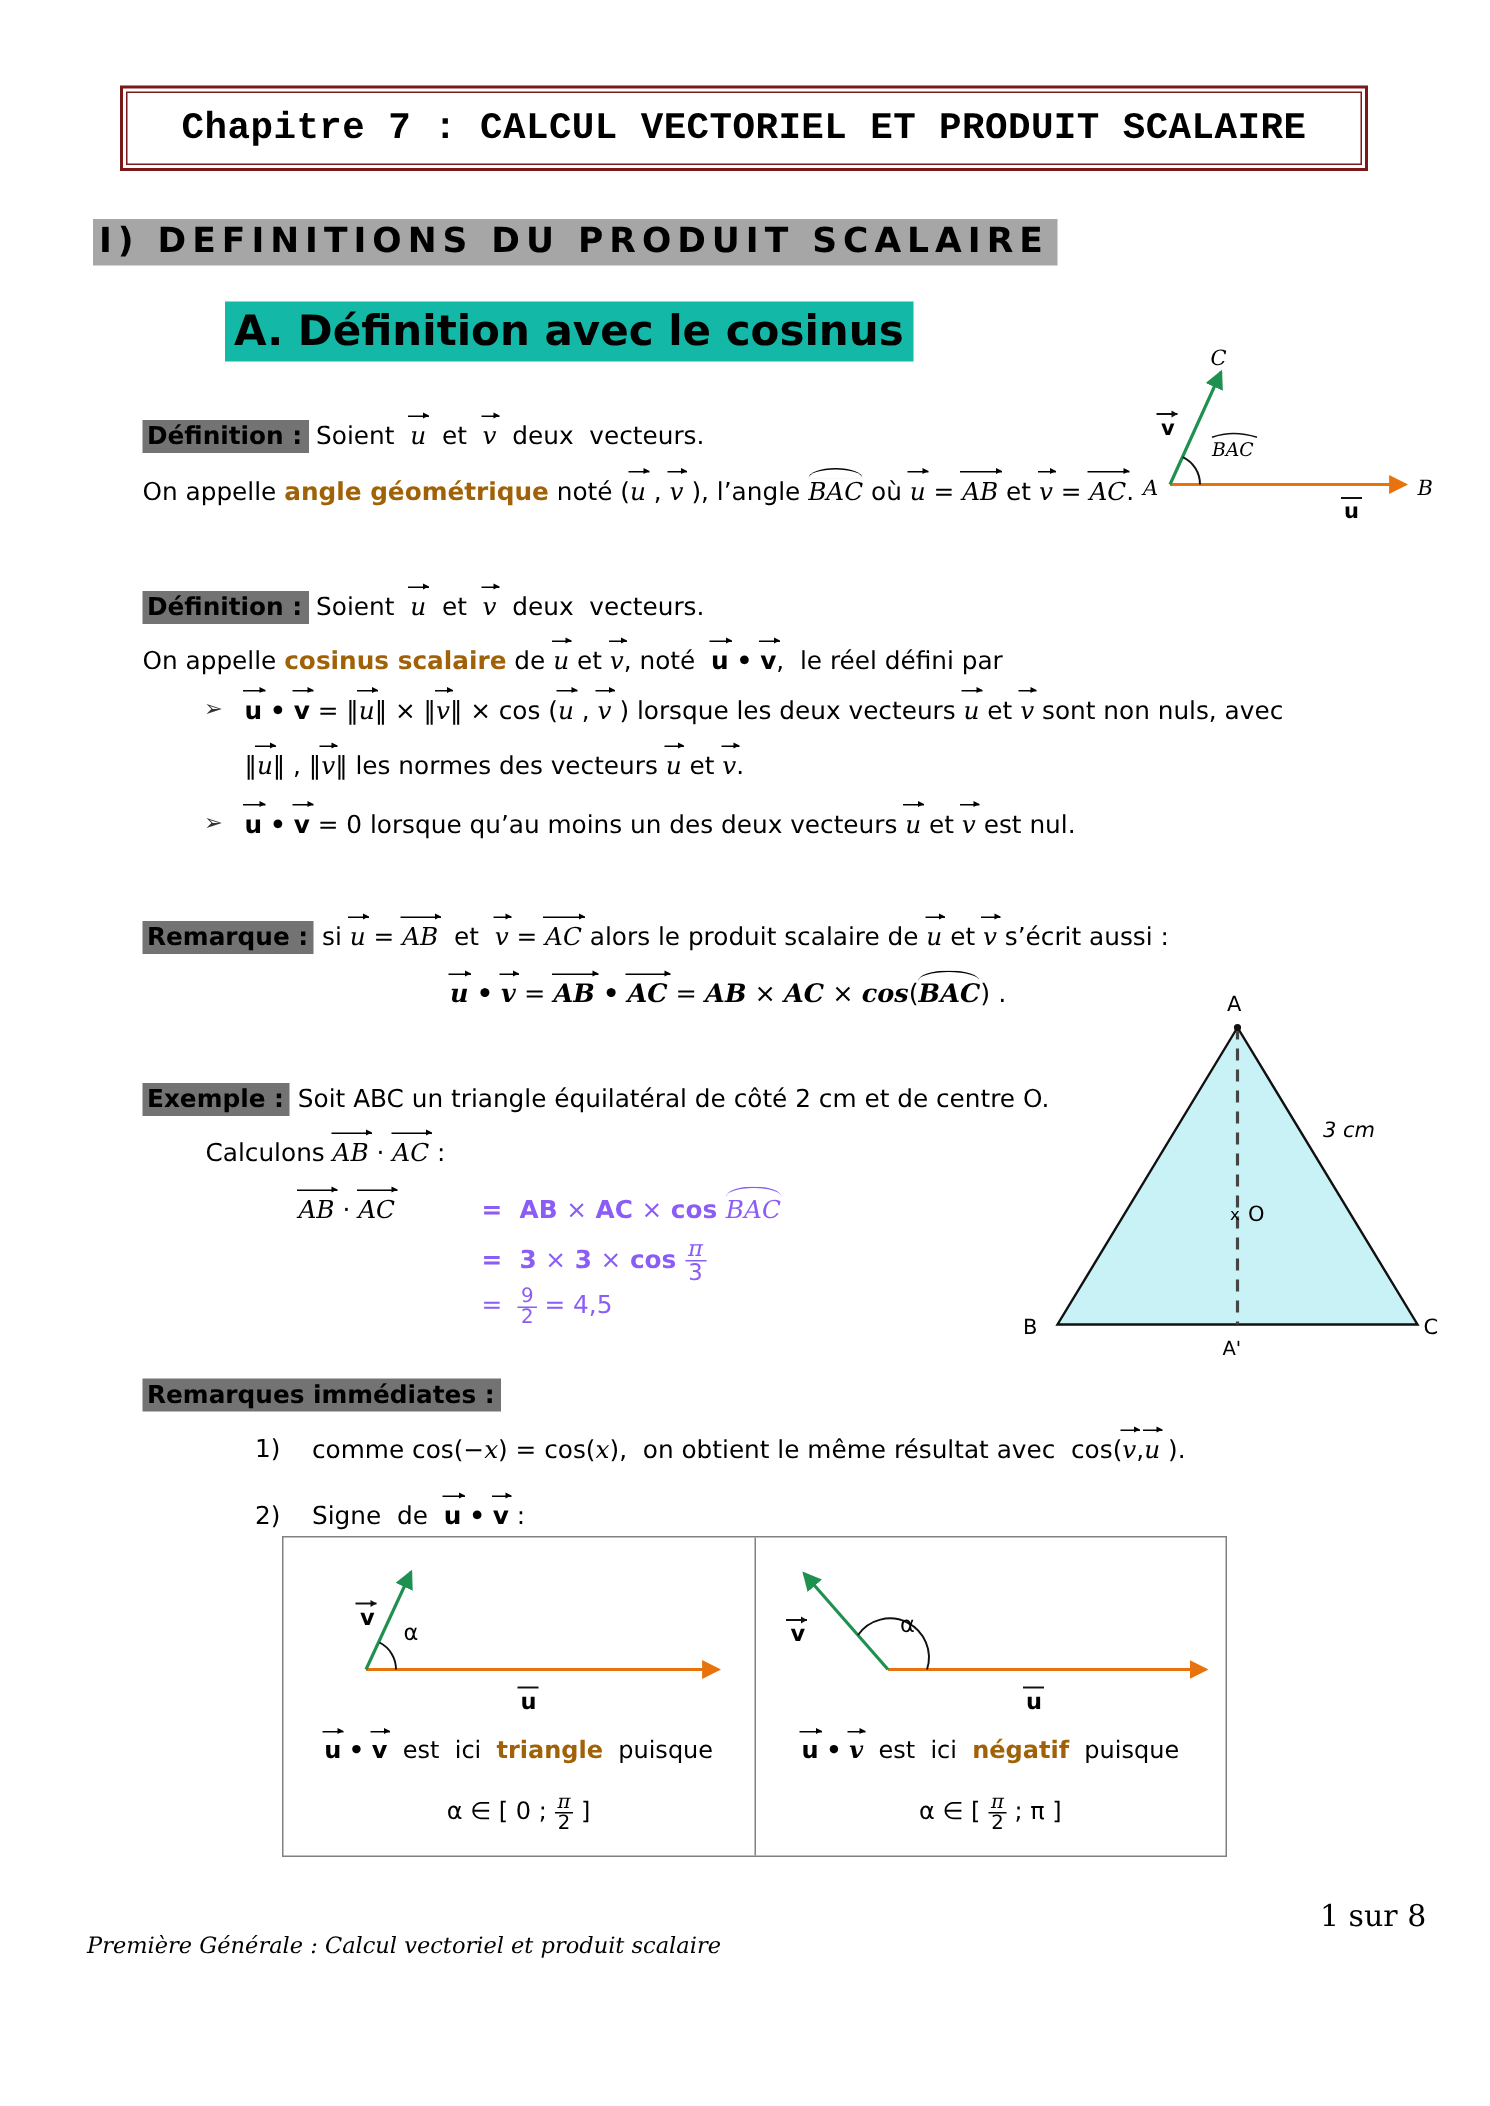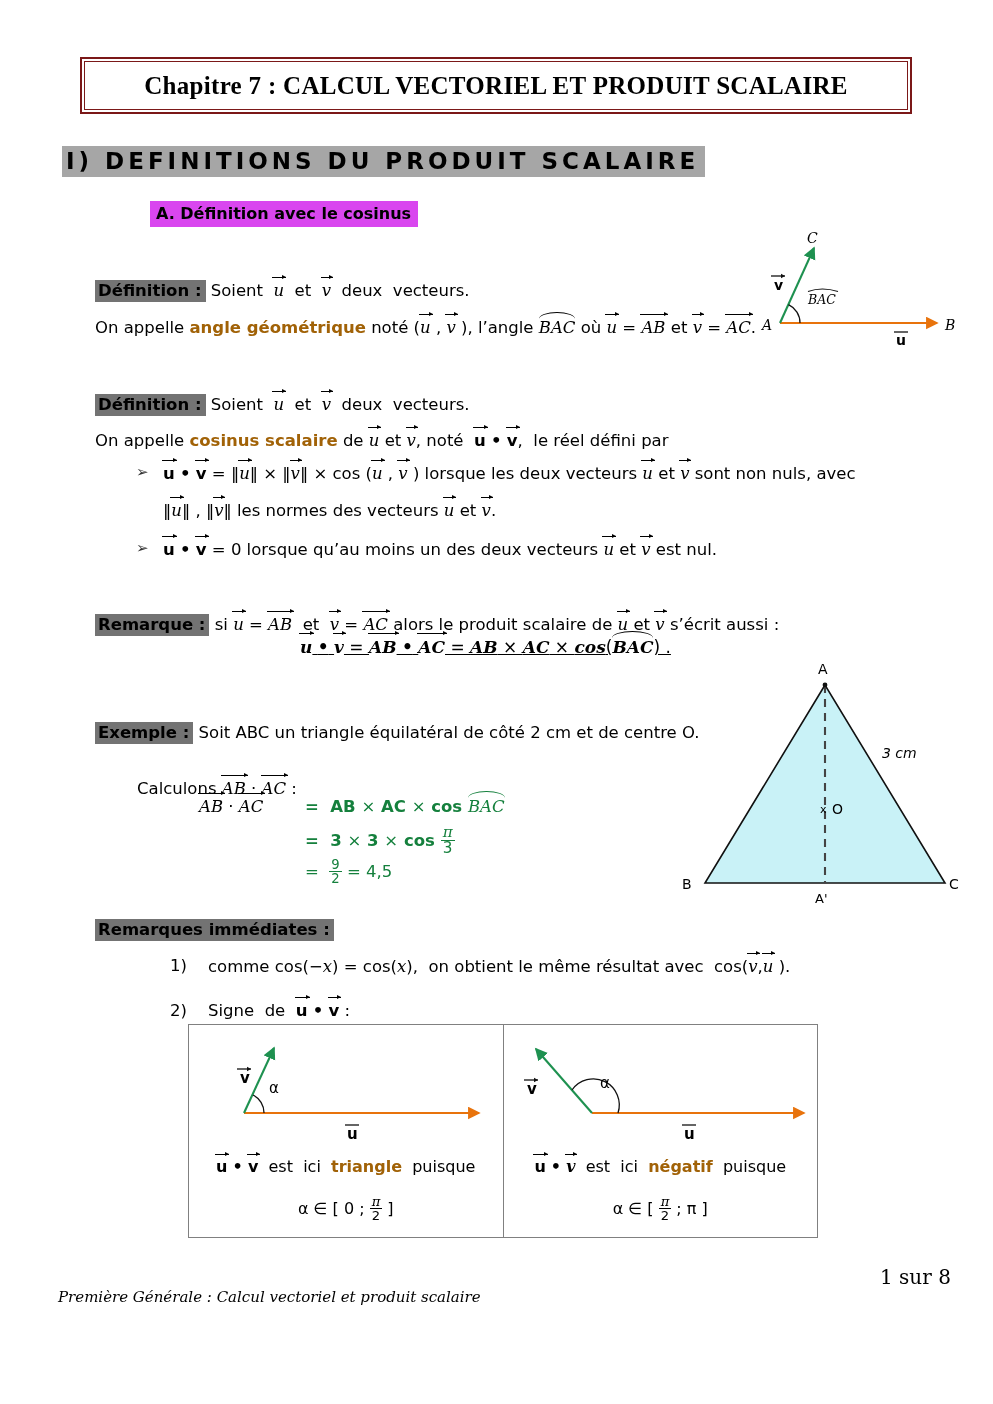--- a/index.html
+++ b/index.html
@@ -12,42 +12,42 @@
   .page{position:relative;width:993px;height:1404px;overflow:hidden;}
 
   
   .title-box{
     position:absolute;left:80px;top:57px;width:828px;height:53px;
     border:2px solid #7B1818;
     box-shadow:inset 0 0 0 2px #fff, inset 0 0 0 3px #7B1818;
     display:flex;align-items:center;justify-content:center;
   }
   .title-text{
-    font-family:Liberation Serif, serif;
+    font-family:Liberation Mono, monospace;
     font-weight:bold;font-size:25px;letter-spacing:.3px;white-space:nowrap;
   }
 
   
   .sec-1{
     position:absolute;left:62px;top:146px;
     background:#A6A6A6;
     font-weight:bold;font-size:23px;letter-spacing:4px;
     padding:2px 6px 3px 4px;white-space:nowrap;
   }
   .sec-A{
     position:absolute;left:150px;top:201px;
-    background:#d946ef;
-    font-weight:bold;font-size:16px;padding:3px 7px 4px 6px;white-space:nowrap;
+    background:#14b8a6;
+    font-weight:bold;font-size:28px;padding:3px 7px 4px 6px;white-space:nowrap;
   }
 
   
   .txt{position:absolute;font-size:16.5px;line-height:1.35;white-space:nowrap;}
   .hl{background:#737373;font-weight:bold;padding:1px 4px 2px 3px;}
   .red{color:#a16207;font-weight:bold;}
-  .blue{color:#15803d;}
+  .blue{color:#8b5cf6;margin-left:16px;}
   .bld{font-weight:bold;}
   .it{font-style:italic;}
   .serif{font-family:"DejaVu Serif", serif;}
 
   
   .vec{position:relative;display:inline-block;padding-top:1px;}
   .vec::after{
     content:"";position:absolute;left:-1px;right:-2px;top:-2px;height:5px;
     border-top:1.3px solid currentColor;
   }
@@ -159,21 +159,21 @@
     <span class="bld vec">u</span> <span class="bld">•</span> <span class="bld vec">v</span> = ‖<span class="it serif vec">u</span>‖ × ‖<span class="it serif vec">v</span>‖ × cos (<span class="it serif vec">u</span> , <span class="it serif vec">v</span> ) lorsque les deux vecteurs <span class="it serif vec">u</span> et <span class="it serif vec">v</span> sont non nuls, avec
   </div>
   <div class="bullet" style="left:136px;top:539px;">➢</div>
   <div class="txt" style="left:163px;top:538px;">
     <span class="bld vec">u</span> <span class="bld">•</span> <span class="bld vec">v</span> = 0 lorsque qu’au moins un des deux vecteurs <span class="it serif vec">u</span> et <span class="it serif vec">v</span> est nul.
   </div>
 
   <div class="txt" style="left:95px;top:613px;">
     <span class="hl">Remarque :</span><span> si <span class="it serif vec">u</span> = <span class="it serif vec">AB</span>&nbsp; et&nbsp;&nbsp;<span class="it serif vec">v</span> = <span class="it serif vec">AC</span> alors le produit scalaire de <span class="it serif vec">u</span> et <span class="it serif vec">v</span> s’écrit aussi :</span>
   </div>
-  <div class="txt" style="left:300px;top:634px;font-size:17px;text-decoration:underline;">
+  <div class="txt" style="left:300px;top:650px;font-size:17px;">
     <span class="bld it serif vec">u</span> <span class="bld">•</span> <span class="bld it serif vec">v</span> = <span class="bld it serif vec">AB</span> <span class="bld">•</span> <span class="bld it serif vec">AC</span> = <span class="bld it serif">AB</span> × <span class="bld it serif">AC</span> × <span class="bld it serif">cos</span>(<span class="bld it serif hat">BAC</span>) .
   </div>
 
   <div class="tri">
     <svg width="300" height="250" viewBox="0 0 300 250">
       <polygon points="165,30 45,228 285,228" fill="#C9F2F7" stroke="#111" stroke-width="1.6"></polygon>
       <line x1="165" y1="30" x2="165" y2="228" stroke="#444" stroke-width="2.1" stroke-dasharray="8,6"></line>
       <circle cx="165" cy="30" r="2.4" fill="#111"></circle>
       <text x="158" y="19" font-family="DejaVu Sans, sans-serif" font-size="14">A</text>
       <text x="22" y="234" font-family="DejaVu Sans, sans-serif" font-size="14">B</text>
@@ -181,21 +181,21 @@
       <text x="155" y="248" font-family="DejaVu Sans, sans-serif" font-size="13">A'</text>
       <text x="172" y="159" font-family="DejaVu Sans, sans-serif" font-size="14">O</text>
       <text x="160" y="158" font-family="DejaVu Sans, sans-serif" font-size="11">x</text>
       <text x="222" y="103" font-family="DejaVu Sans, sans-serif" font-style="italic" font-size="14">3 cm</text>
     </svg>
   </div>
 
   <div class="txt" style="left:95px;top:722px;">
     <span class="hl">Exemple :</span><span> Soit  ABC  un  triangle  équilatéral  de  côté  2 cm  et  de  centre  O.</span>
   </div>
-  <div class="txt" style="left:137px;top:757px;margin-top:20px;">
+  <div class="txt" style="left:137px;top:757px;">
     Calculons <span class="it serif vec">AB</span> · <span class="it serif vec">AC</span> :
   </div>
 
   <div class="txt" style="left:199px;top:795px;">
     <span class="it serif vec">AB</span> · <span class="it serif vec">AC</span>
   </div>
   <div class="txt blue" style="left:305px;top:794px;font-weight:bold;">
     <span>=</span>&nbsp;&nbsp;AB <span style="font-weight:normal;">×</span> AC <span style="font-weight:normal;">×</span> cos <span class="it serif hat" style="font-weight:normal;">BAC</span>
   </div>
   <div class="txt blue" style="left:305px;top:825px;font-weight:bold;">

